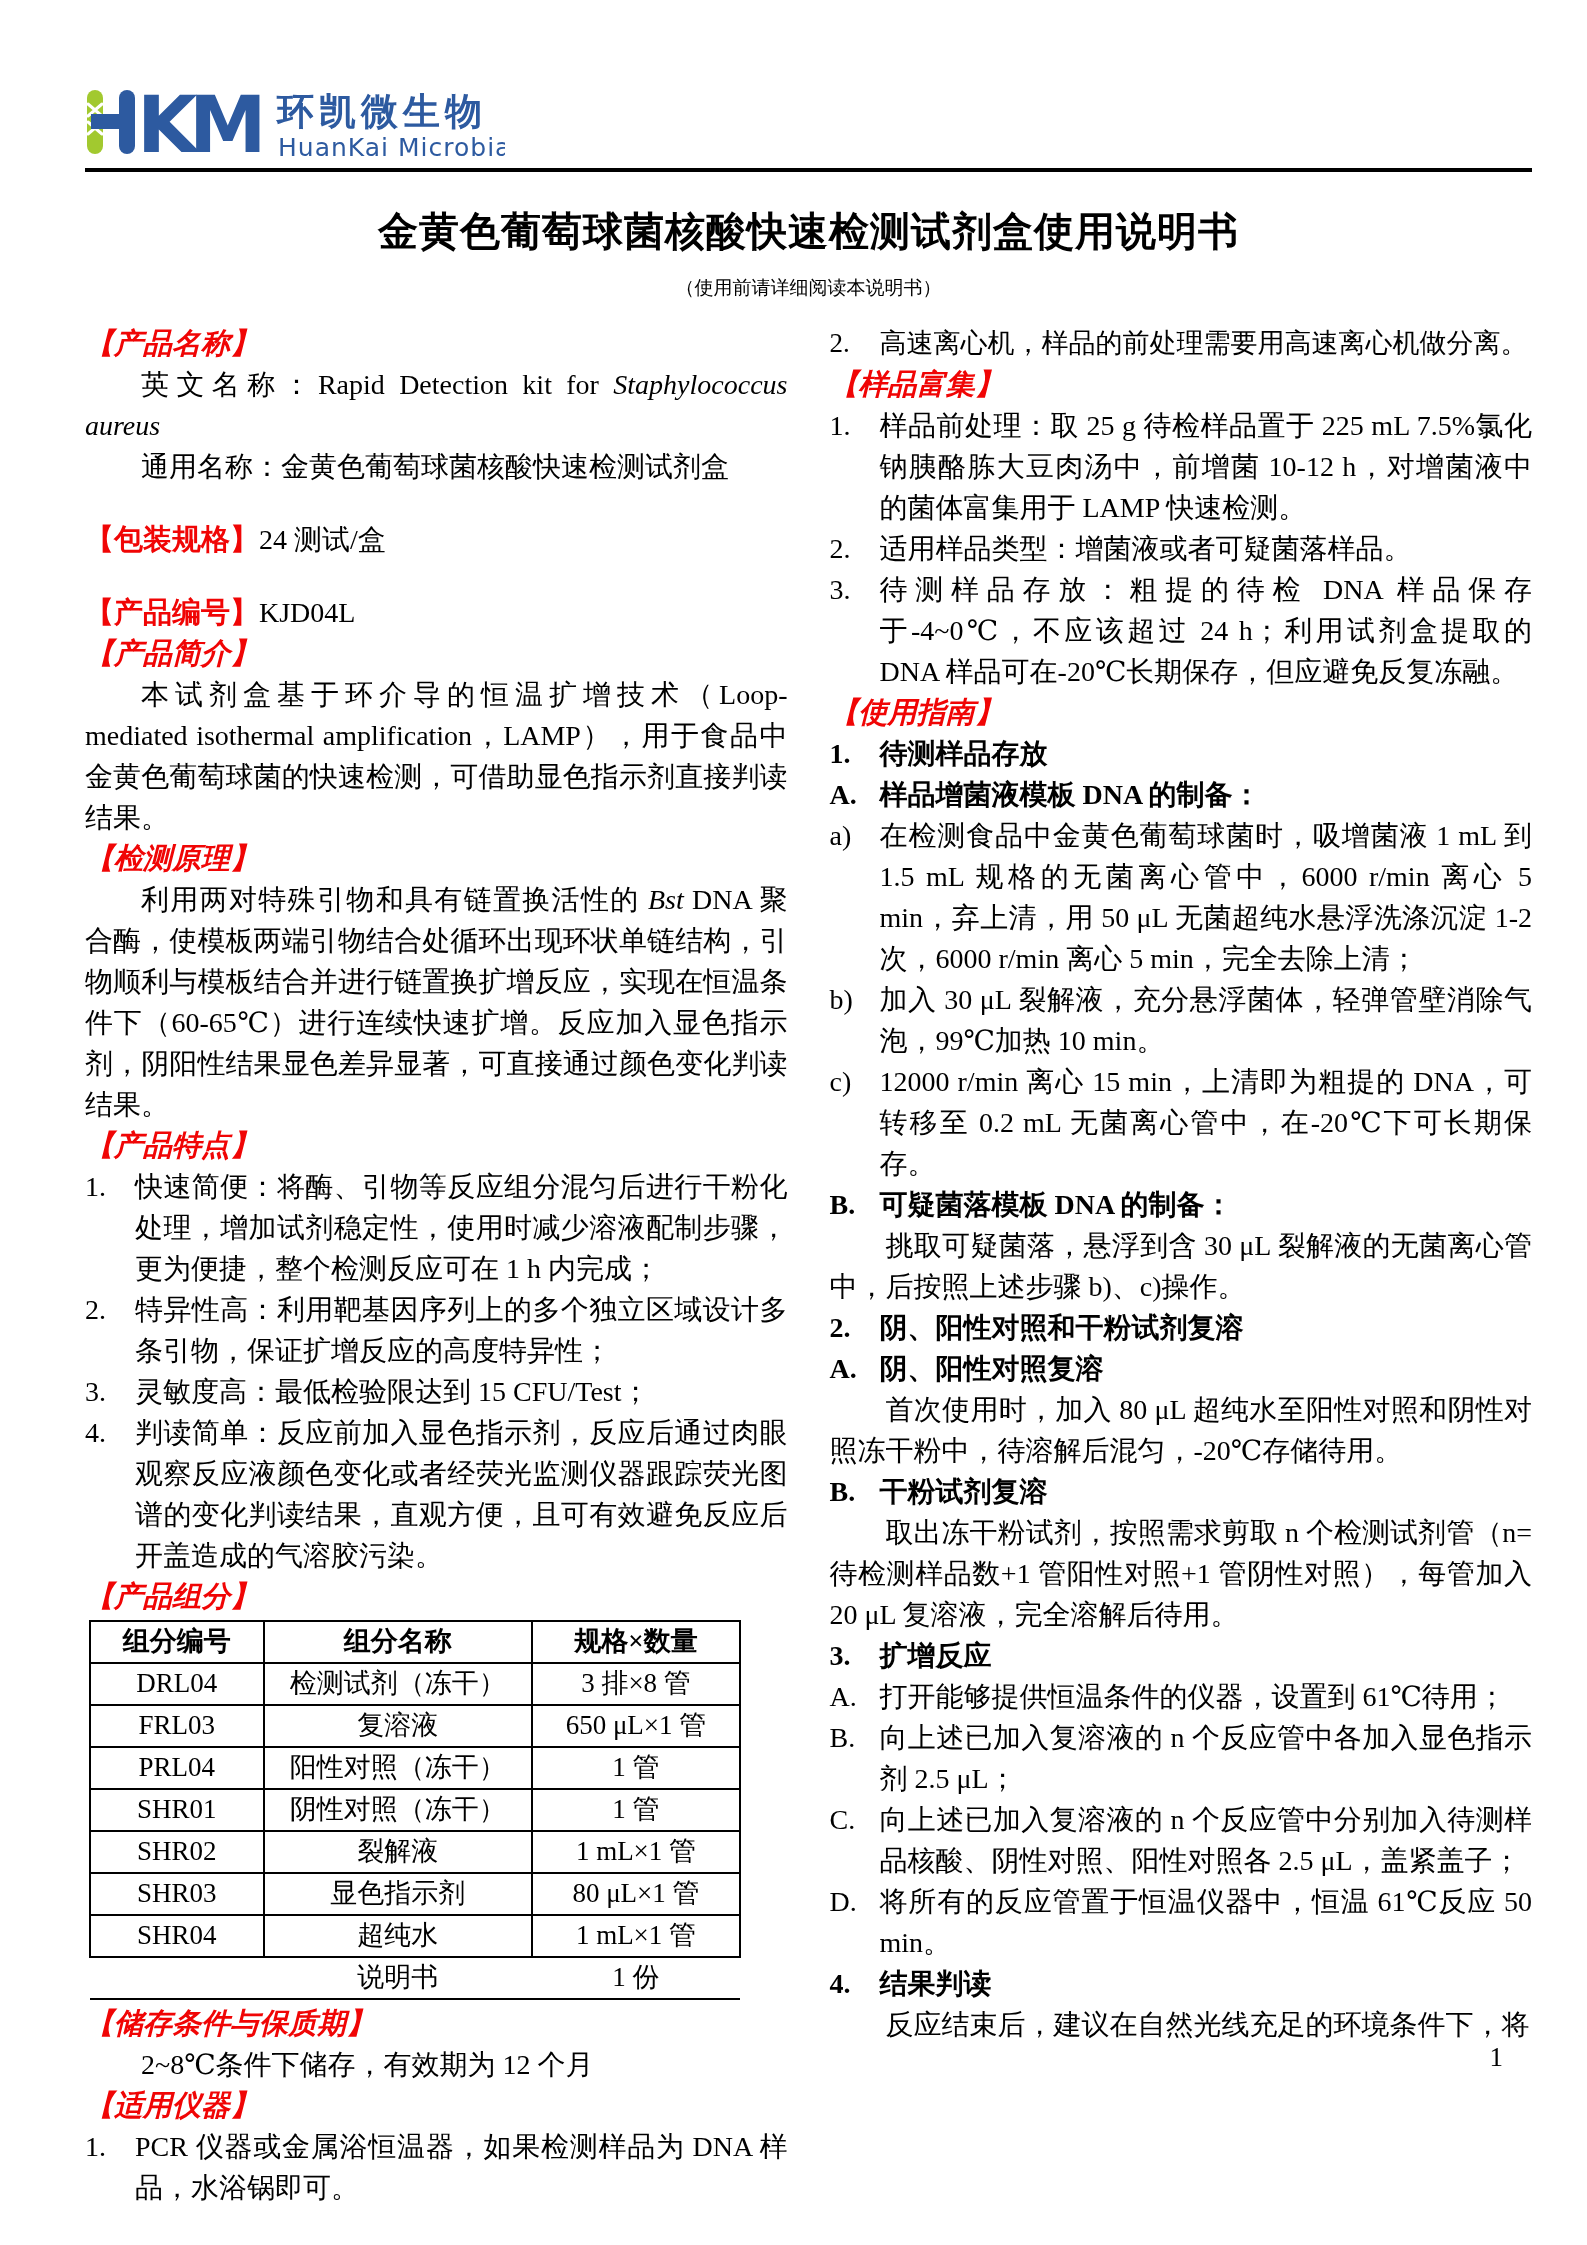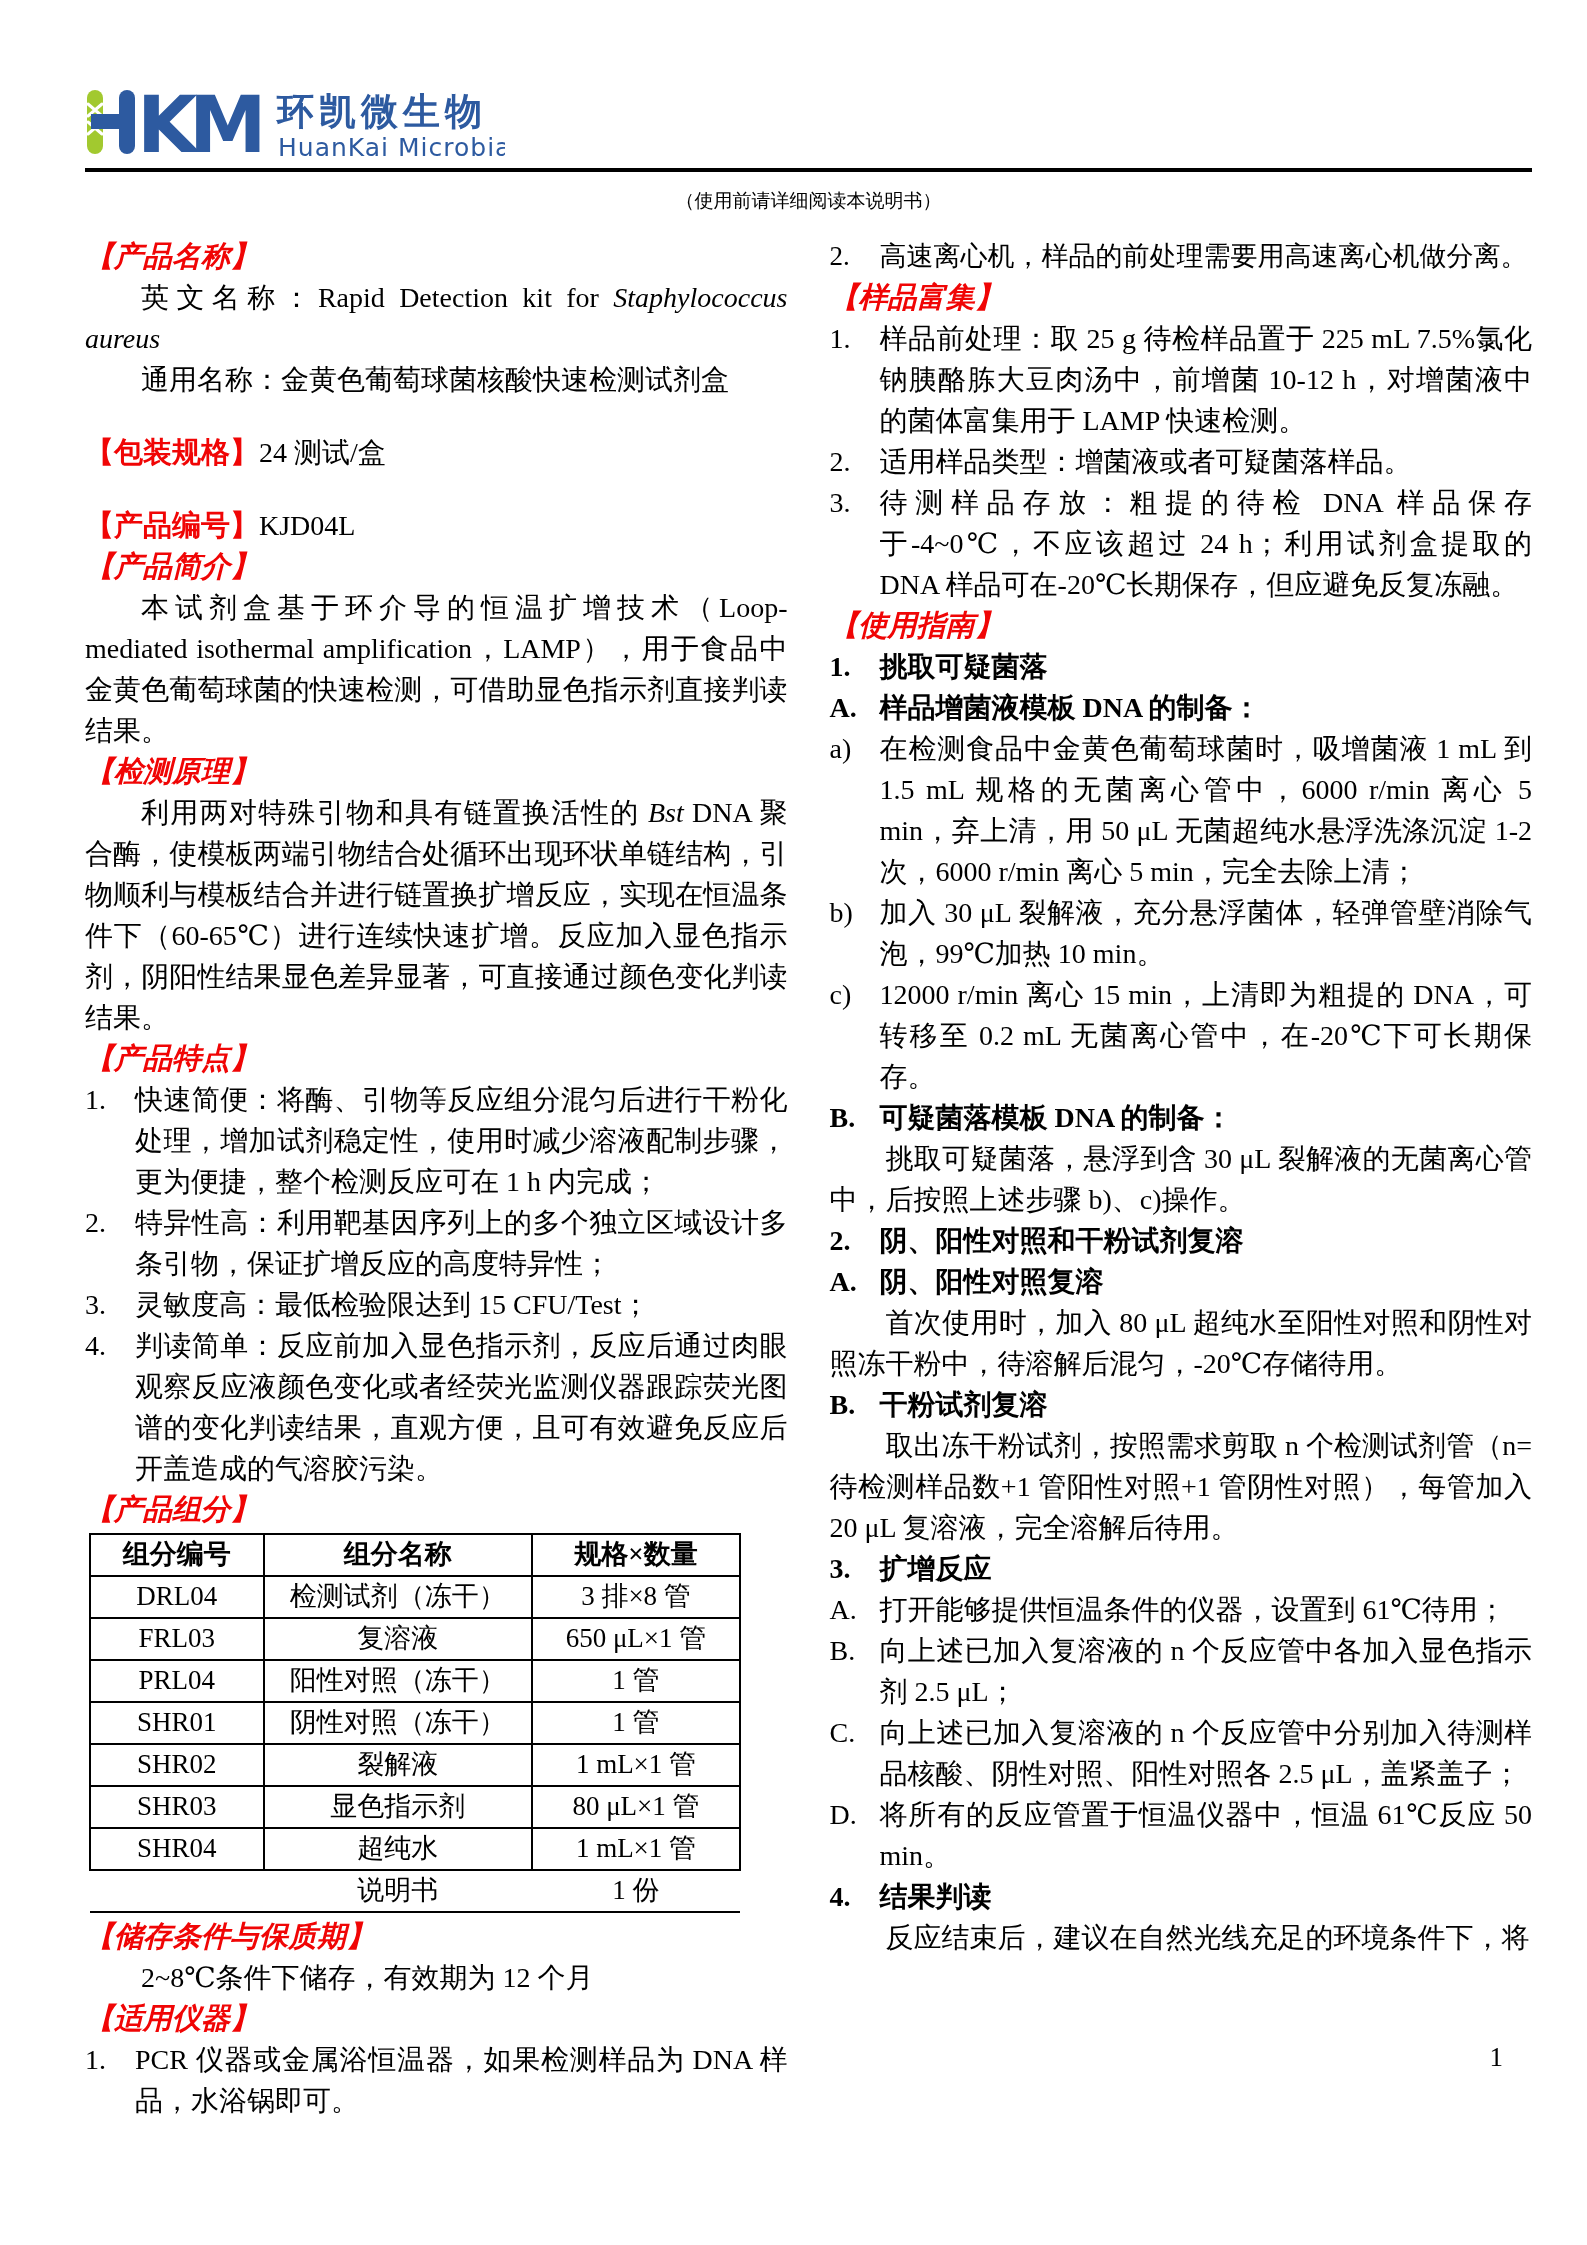--- a/index.html
+++ b/index.html
@@ -76,20 +76,21 @@
       <rect class="blue" x="34" y="6" width="16" height="64" rx="8"></rect>
       <rect class="blue" x="6" y="30" width="40" height="15"></rect>
       <text class="blue" x="52" y="68" font-family="DejaVu Sans, Liberation Sans, sans-serif" font-size="78" font-weight="bold" letter-spacing="-4">K</text>
       <text class="blue" x="104" y="68" font-family="DejaVu Sans, Liberation Sans, sans-serif" font-size="78" font-weight="bold" letter-spacing="-4">M</text>
       <text class="blue" x="192" y="40" font-family="DejaVu Sans, Liberation Sans, sans-serif" font-size="37" font-weight="bold" letter-spacing="5">环凯微生物</text>
       <text class="blue" x="193" y="72" font-family="DejaVu Sans, Liberation Sans, sans-serif" font-size="25" letter-spacing="1">HuanKai Microbial</text>
     </svg>
   </div>
   <div class="header-rule"></div>
 
+  <h1 class="doc-title">金黄色葡萄球菌核酸快速检测试剂盒使用说明书</h1>
   <div class="doc-subtitle">（使用前请详细阅读本说明书）</div>
 
   <div class="columns">
 
     <div class="col">
       <div class="sec">【产品名称】</div>
       <p><span>英文名称：Rapid Detection kit for </span><i>Staphylococcus aureus</i></p>
       <p>通用名称：金黄色葡萄球菌核酸快速检测试剂盒</p>
       <p class="label-line"><span class="inline-sec">【包装规格】</span><span>24 测试/盒</span></p>
       <p class="label-line"><span class="inline-sec">【产品编号】</span><span>KJD04L</span></p>
@@ -199,21 +200,21 @@
         </div>
       <div class="li">
           <span class="m">3.</span>
           <span class="t">待测样品存放：粗提的待检 DNA 样品保存于-4~0℃，不应该超过 24 h；利用试剂盒提取的 DNA 样品可在-20℃长期保存，但应避免反复冻融。</span>
         </div>
 
       <div class="sec">【使用指南】</div>
 
       <div class="li bold">
           <span class="m">1.</span>
-          <span class="t">挑取可疑菌落</span>
+          <span class="t">待测样品存放</span>
         </div>
       <div class="li bold">
           <span class="m">A.</span>
           <span class="t">样品增菌液模板 DNA 的制备：</span>
         </div>
 
       <div class="li">
           <span class="m">a)</span>
           <span class="t">在检测食品中金黄色葡萄球菌时，吸增菌液 1 mL 到 1.5 mL 规格的无菌离心管中，6000 r/min 离心 5 min，弃上清，用 50 μL 无菌超纯水悬浮洗涤沉淀 1-2 次，6000 r/min 离心 5 min，完全去除上清；</span>
         </div>

